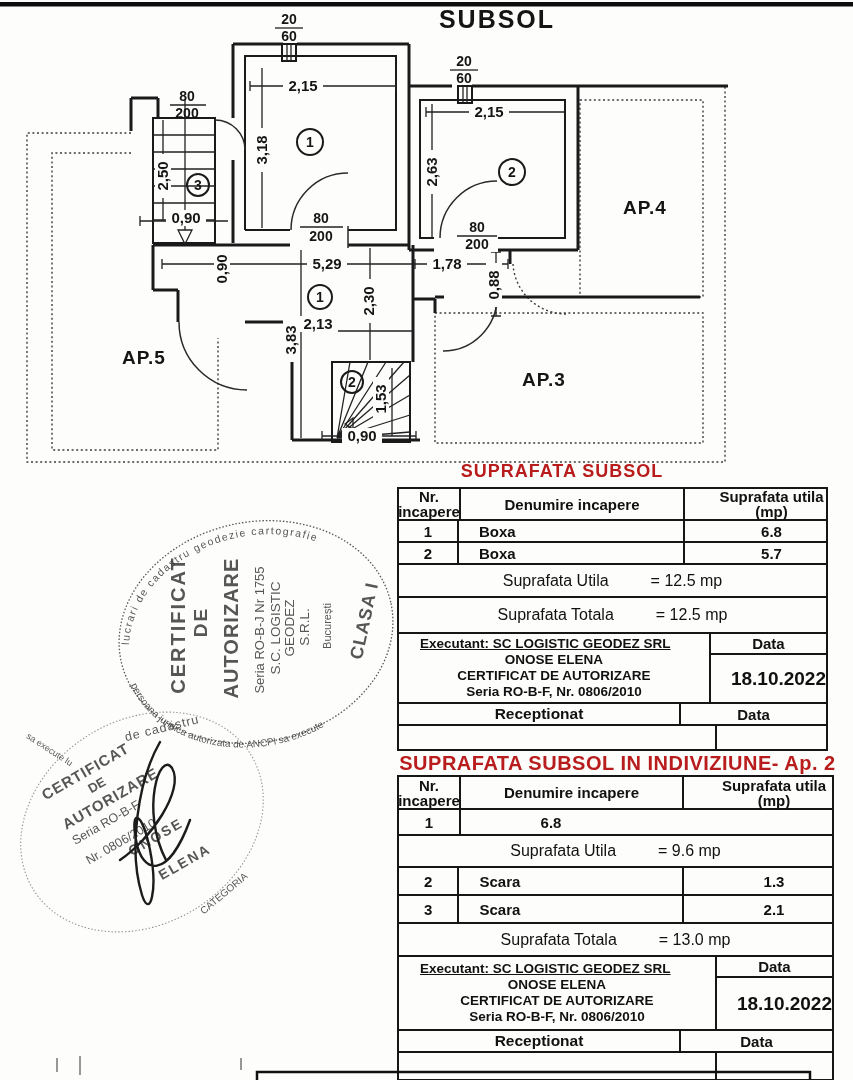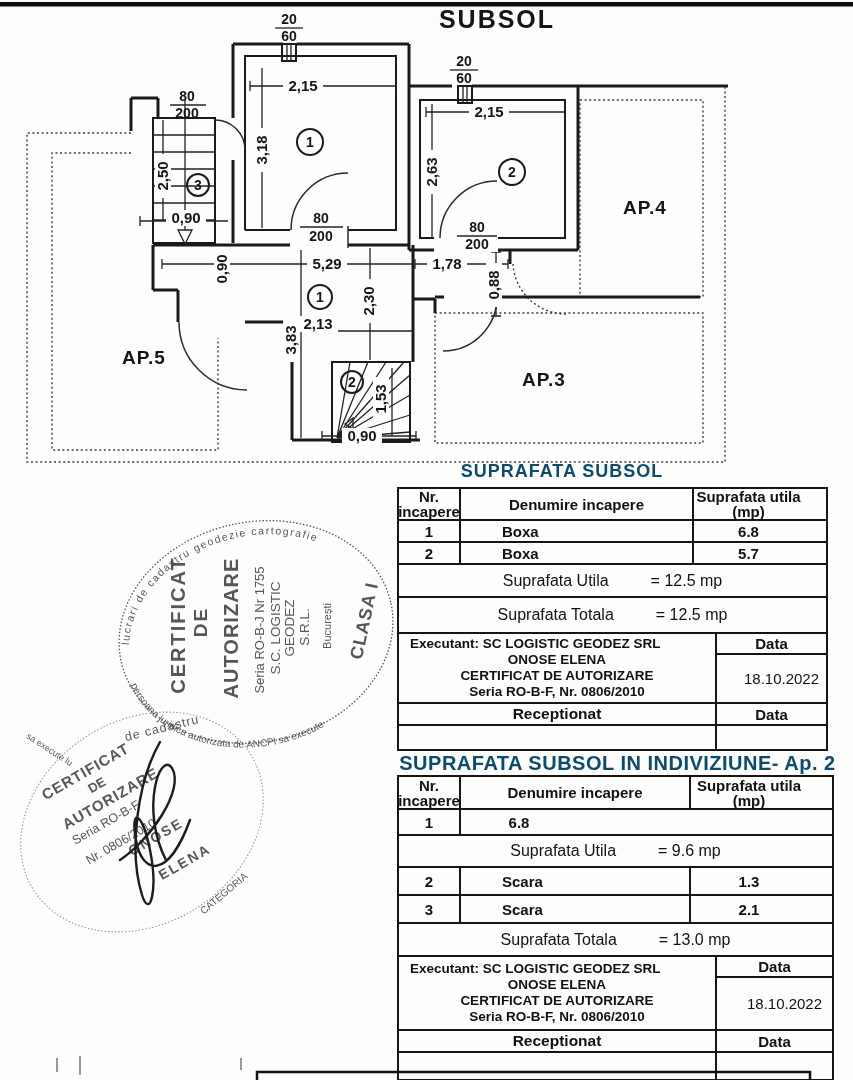--- a/index.html
+++ b/index.html
@@ -17,40 +17,40 @@
   .thin{stroke:#222;stroke-width:1.3;fill:none;}
   .arc{stroke:#2a2a2a;stroke-width:1.5;fill:none;}
   .dot{stroke:#3c3c3c;stroke-width:1.4;fill:none;stroke-dasharray:2 2.6;}
   .wbg{fill:#fdfdfc;}
   .tbl{position:absolute;border:2px solid #161616;box-sizing:border-box;background:transparent;}
   .tbl *{box-sizing:border-box;}
   .row{display:flex;border-bottom:2px solid #161616;}
   .row:last-child{border-bottom:none;}
   .c{display:flex;align-items:center;justify-content:center;font-weight:bold;font-size:15px;}
   .c-nr{width:62px;border-right:2px solid #161616;}
-  .c-den{border-right:2px solid #161616;justify-content:flex-start;padding-left:41px;}
+  .c-den{border-right:2px solid #161616;justify-content:flex-start;padding-left:20px;}
   .t1 .c-den{width:233px;} .t1 .c-sup{width:109px;}
   .t2 .c-den{width:230px;} .t2 .c-sup{width:116px;}
-  .c-sup{flex:0 0 auto;}
+  .c-sup{flex:0 0 auto;margin-left:32px;}
   .hdr .c{text-align:center;line-height:15px;padding-left:0;justify-content:center;}
   .merged{display:flex;align-items:center;justify-content:center;gap:42px;
           font-weight:normal;font-size:16px;border-bottom:2px solid #161616;}
   .exec{display:flex;border-bottom:2px solid #161616;}
   .exec-left{width:318px;border-right:2px solid #161616;display:flex;flex-direction:column;
              justify-content:center;font-weight:bold;font-size:13.5px;line-height:16px;text-align:center;padding:2px 0;}
-  .exec-l1{text-align:left;padding-left:11px;}
+  .exec-l1{text-align:left;padding-left:21px;text-decoration:underline;}
   .exec-right{flex:1;display:flex;flex-direction:column;}
   .data-cell{height:21px;border-bottom:2px solid #161616;display:flex;align-items:center;
              justify-content:center;font-weight:bold;font-size:15px;}
-  .date-cell{flex:1;display:flex;align-items:center;justify-content:center;font-weight:normal;font-size:15px;padding-left:20px;}
-  .recept-left{width:318px;border-right:2px solid #161616;display:flex;align-items:center;
+  .date-cell{flex:1;display:flex;align-items:center;justify-content:center;font-weight:bold;font-size:19px;padding-left:20px;}
+  .recept-left{width:282px;border-right:2px solid #161616;display:flex;align-items:center;
                justify-content:center;font-weight:bold;font-size:15.5px;}
   .recept-right{flex:1;display:flex;align-items:center;justify-content:center;font-weight:bold;font-size:15px;}
   .empty-left{width:318px;border-right:2px solid #161616;}
-  .tbl-title{position:absolute;font-weight:bold;color:#0c4a6e;}
+  .tbl-title{position:absolute;font-weight:bold;color:#b91c1c;}
   .stamp text{fill:#3f3f3f;opacity:.88;}
 </style>
 </head>
 <body>
 
 <div class="sheet">
 
   <svg width="853" height="470" viewBox="0 0 853 470">
     <rect x="0" y="2" width="853" height="4.5" fill="#0d0d0d"></rect>
 

